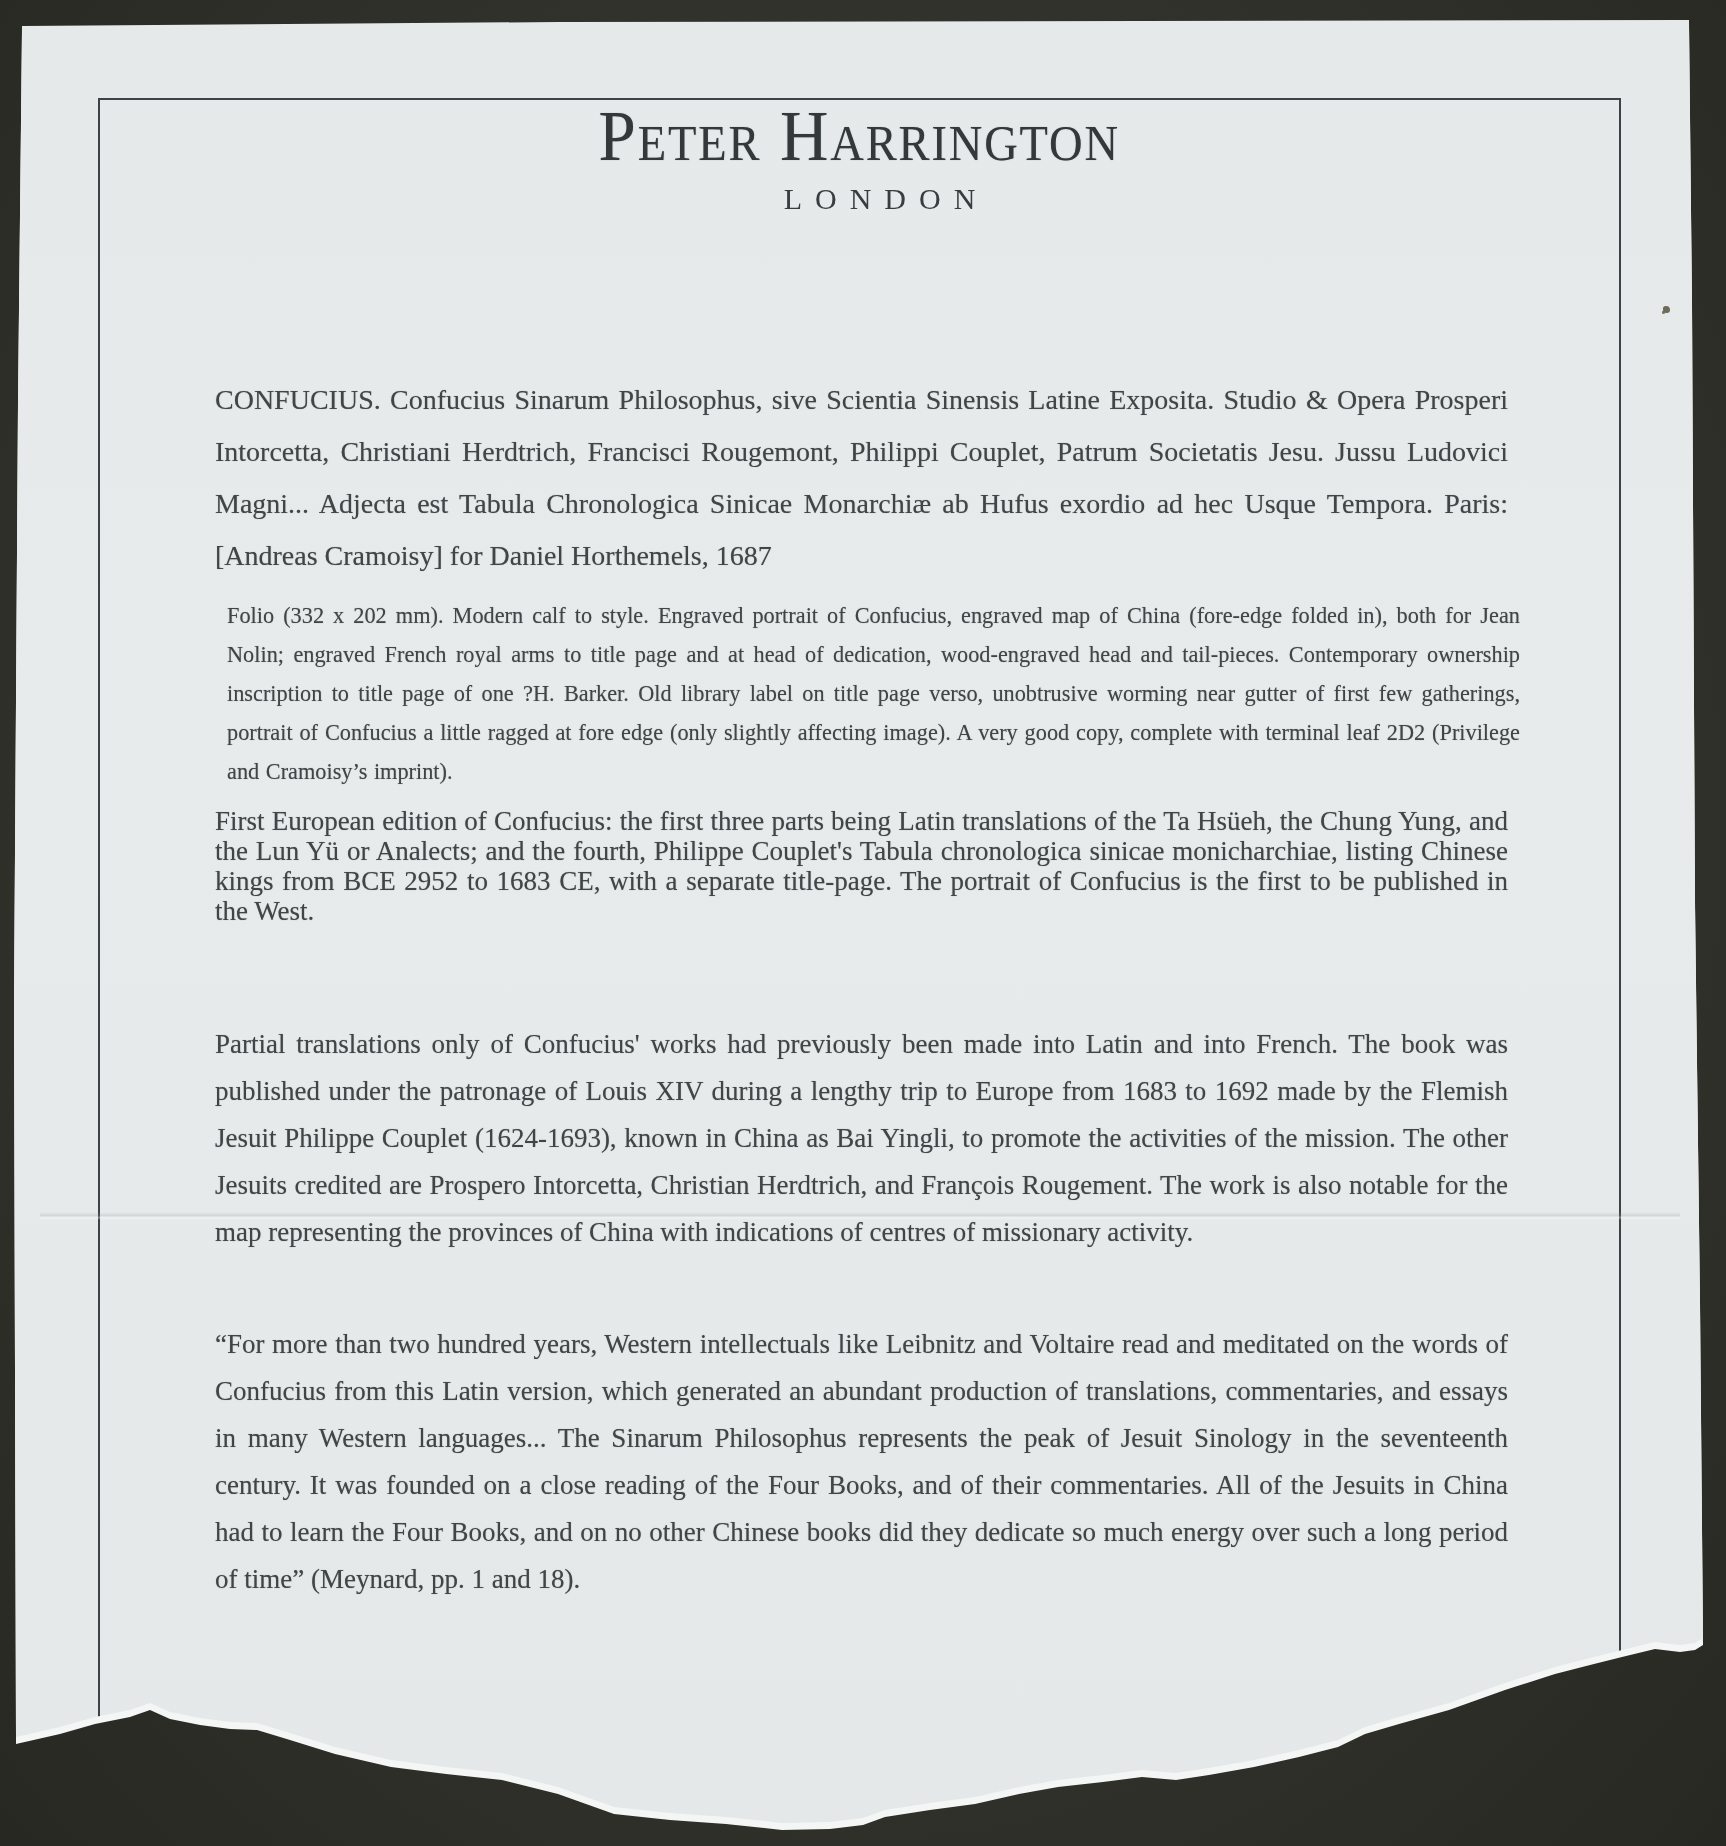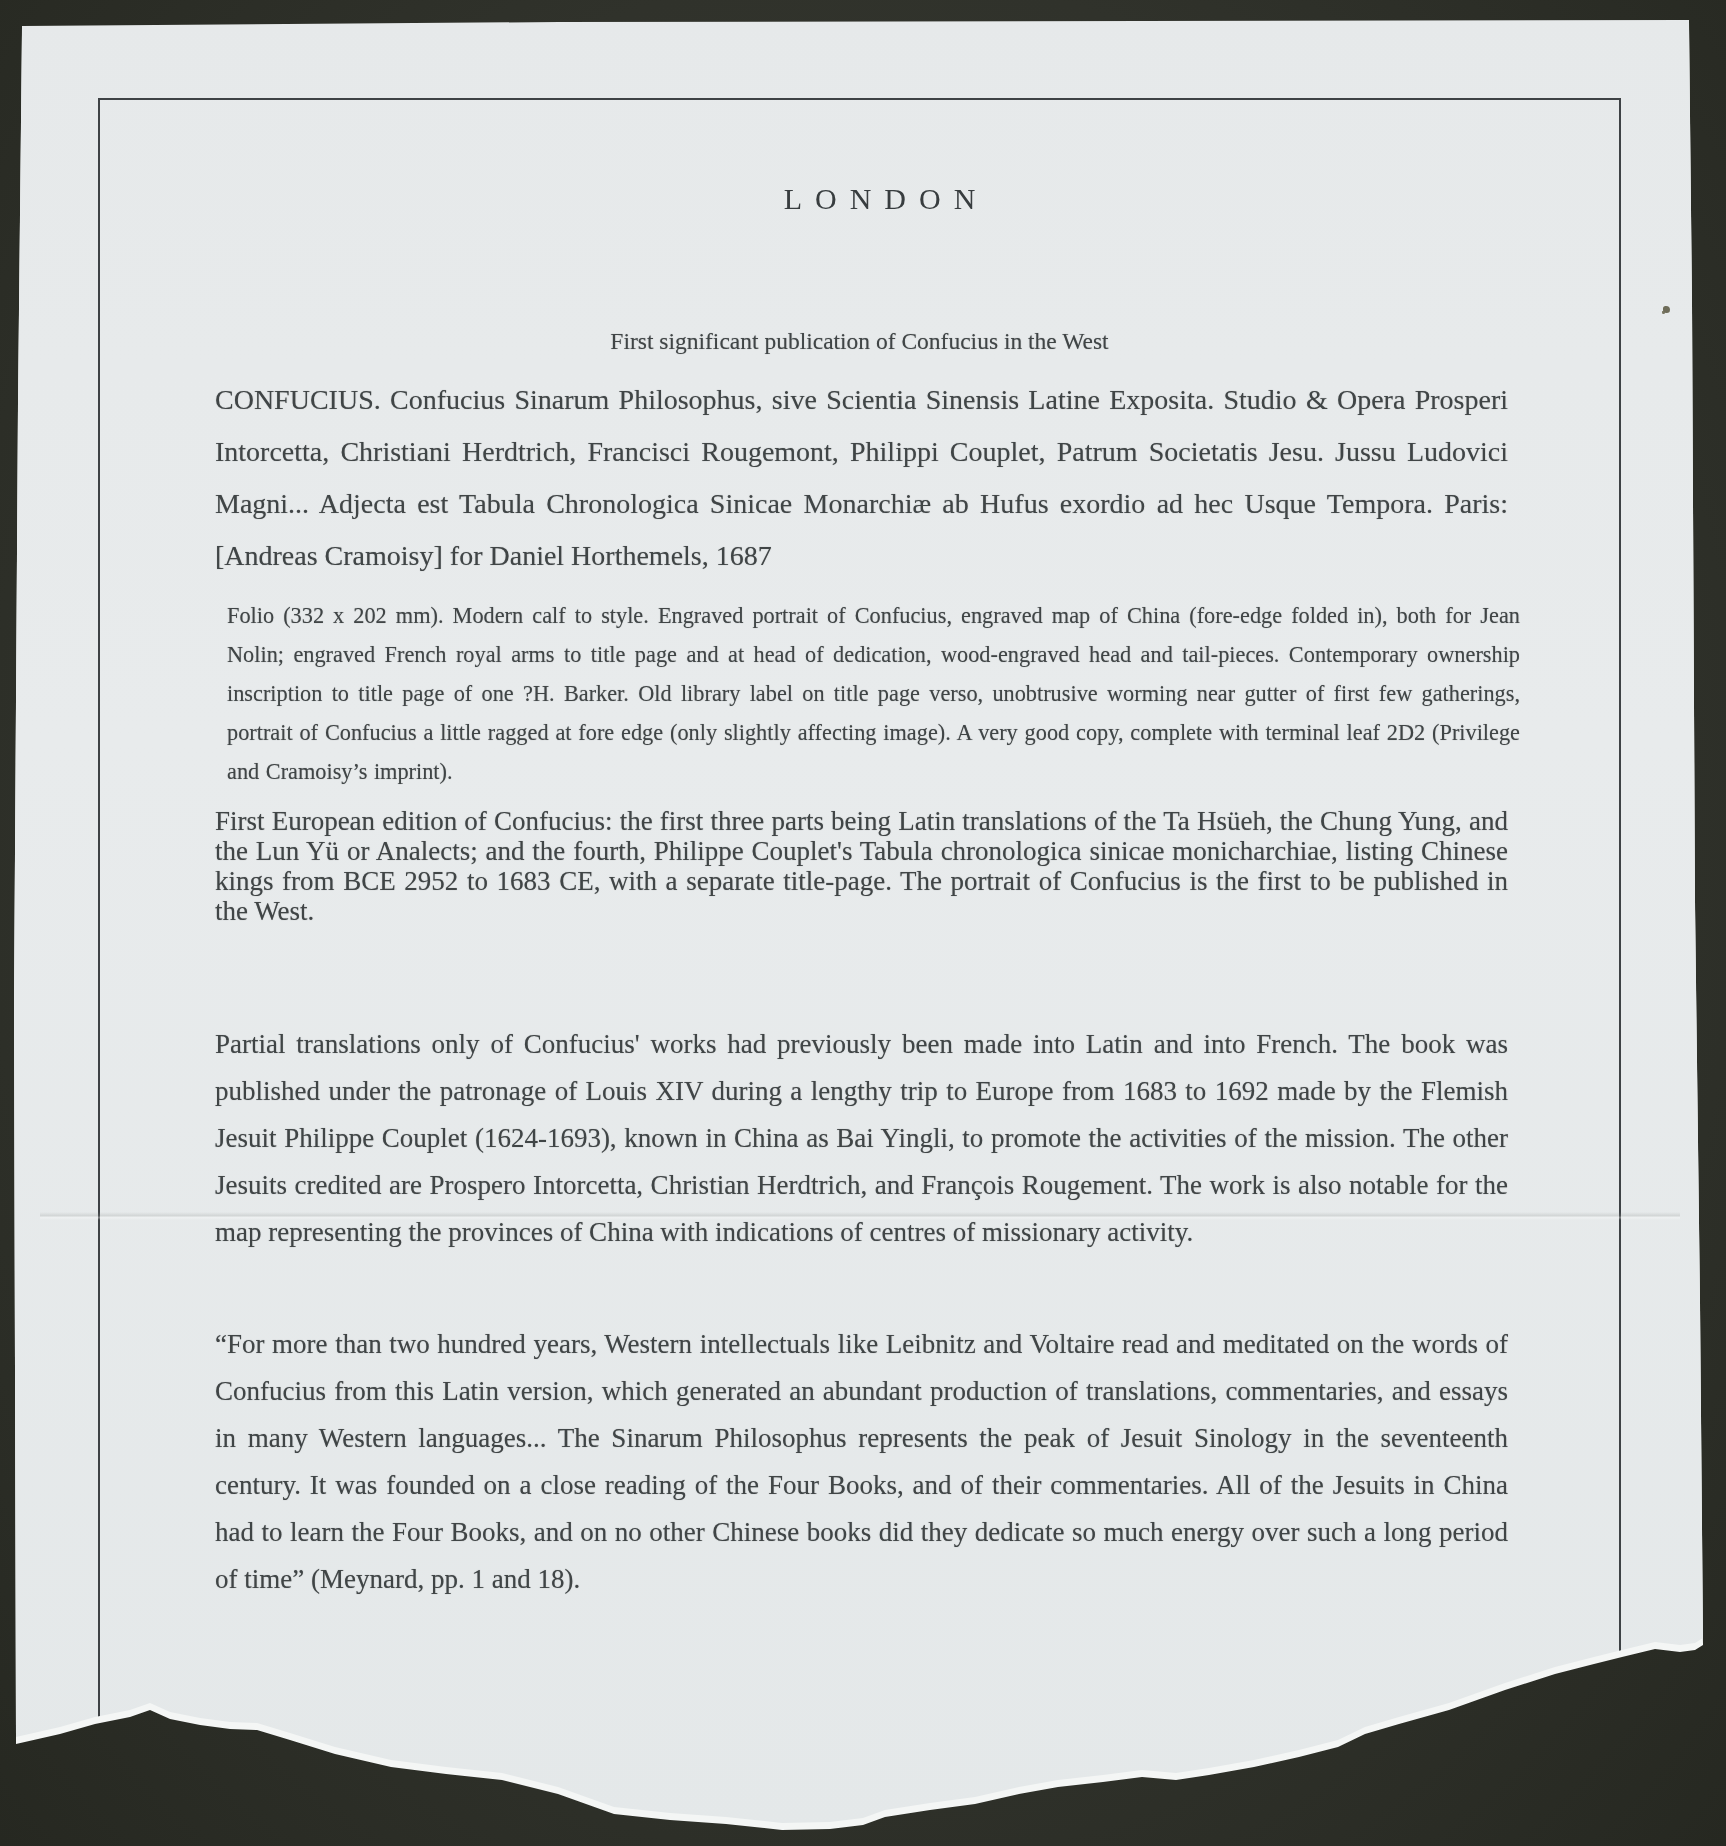--- a/index.html
+++ b/index.html
@@ -84,24 +84,26 @@
 <body>
 
 <div class="stage">
 
   <div class="tear-shape fringe"></div>
 
   <div class="tear-shape paper">
 
     <div class="frame"></div>
 
+    <div class="center-col logo ink">
+      <span class="logo-inner">Peter Harrington</span>
+    </div>
 
     <div class="center-col city">LONDON</div>
 
-    <div class="center-col tagline ink">First significant publication of Confucius in the West</div>
 
     <div class="textblock title-para ink">CONFUCIUS. Confucius Sinarum Philosophus, sive Scientia Sinensis Latine Exposita. Studio &amp; Opera Prosperi Intorcetta, Christiani Herdtrich, Francisci Rougemont, Philippi Couplet, Patrum Societatis Jesu. Jussu Ludovici Magni... Adjecta est Tabula Chronologica Sinicae Monarchiæ ab Hufus exordio ad hec Usque Tempora. Paris: [Andreas Cramoisy] for Daniel Horthemels, 1687</div>
 
     <div class="textblock collation ink">Folio (332 x 202 mm). Modern calf to style. Engraved portrait of Confucius, engraved map of China (fore-edge folded in), both for Jean Nolin; engraved French royal arms to title page and at head of dedication, wood-engraved head and tail-pieces. Contemporary ownership inscription to title page of one ?H. Barker. Old library label on title page verso, unobtrusive worming near gutter of first few gatherings, portrait of Confucius a little ragged at fore edge (only slightly affecting image). A very good copy, complete with terminal leaf 2D2 (Privilege and Cramoisy’s imprint).</div>
 
     <div class="textblock para1 ink">First European edition of Confucius: the first three parts being Latin translations of the Ta Hsüeh, the Chung Yung, and the Lun Yü or Analects; and the fourth, Philippe Couplet's Tabula chronologica sinicae monicharchiae, listing Chinese kings from BCE 2952 to 1683 CE, with a separate title-page. The portrait of Confucius is the first to be published in the West.</div>
 
     <div class="textblock para2 ink">Partial translations only of Confucius' works had previously been made into Latin and into French. The book was published under the patronage of Louis XIV during a lengthy trip to Europe from 1683 to 1692 made by the Flemish Jesuit Philippe Couplet (1624-1693), known in China as Bai Yingli, to promote the activities of the mission. The other Jesuits credited are Prospero Intorcetta, Christian Herdtrich, and François Rougement. The work is also notable for the map representing the provinces of China with indications of centres of missionary activity.</div>
 
     <div class="textblock para3 ink">“For more than two hundred years, Western intellectuals like Leibnitz and Voltaire read and meditated on the words of Confucius from this Latin version, which generated an abundant production of translations, commentaries, and essays in many Western languages... The Sinarum Philosophus represents the peak of Jesuit Sinology in the seventeenth century. It was founded on a close reading of the Four Books, and of their commentaries. All of the Jesuits in China had to learn the Four Books, and on no other Chinese books did they dedicate so much energy over such a long period of time” (Meynard, pp. 1 and 18).</div>

